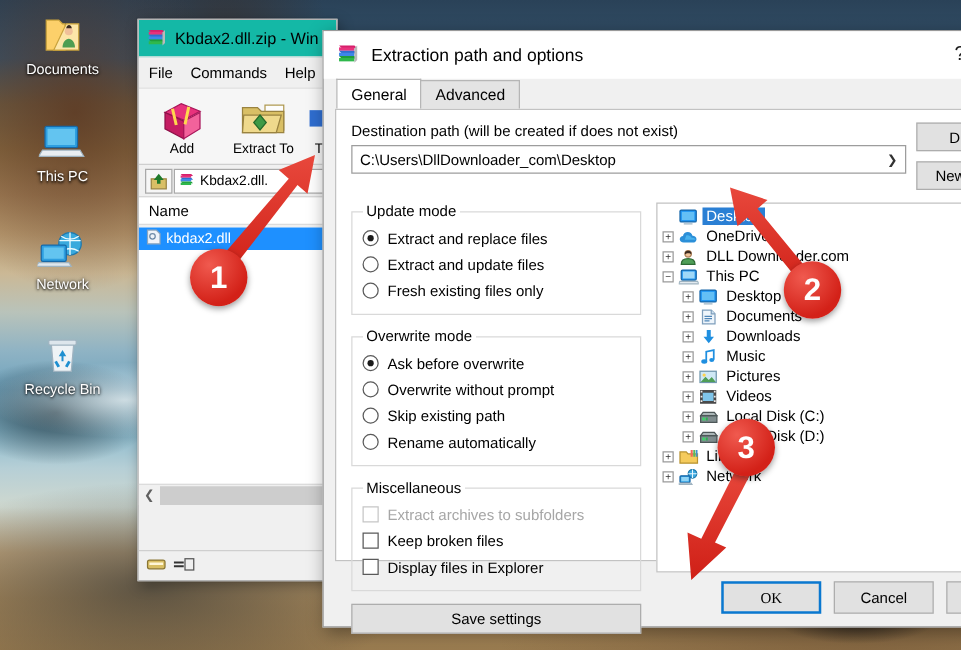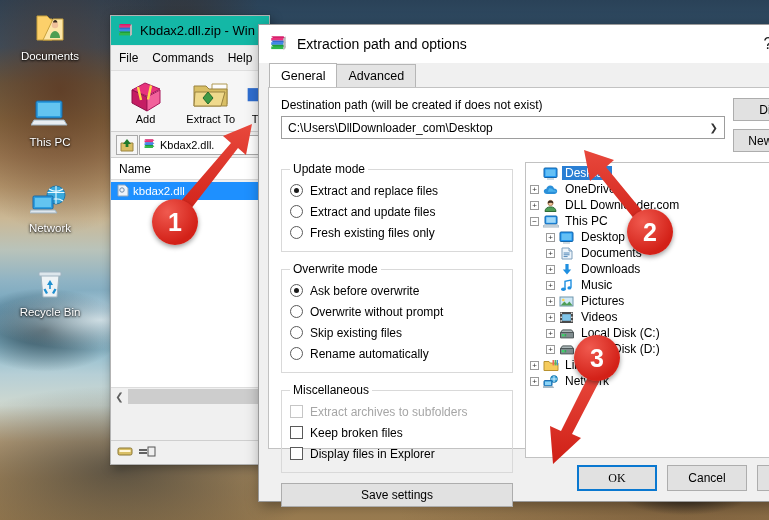--- a/index.html
+++ b/index.html
@@ -467,21 +467,21 @@
           <div class="opt">
             <span class="radio on"></span>
             <span>Ask before overwrite</span>
           </div>
           <div class="opt">
             <span class="radio"></span>
             <span>Overwrite without prompt</span>
           </div>
           <div class="opt">
             <span class="radio"></span>
-            <span>Skip existing files</span>
+            <span>Skip existing path</span>
           </div>
           <div class="opt">
             <span class="radio"></span>
             <span>Rename automatically</span>
           </div>
         </fieldset>
 
         <fieldset class="grp">
           <legend>Miscellaneous</legend>
           <div class="opt disabled">

